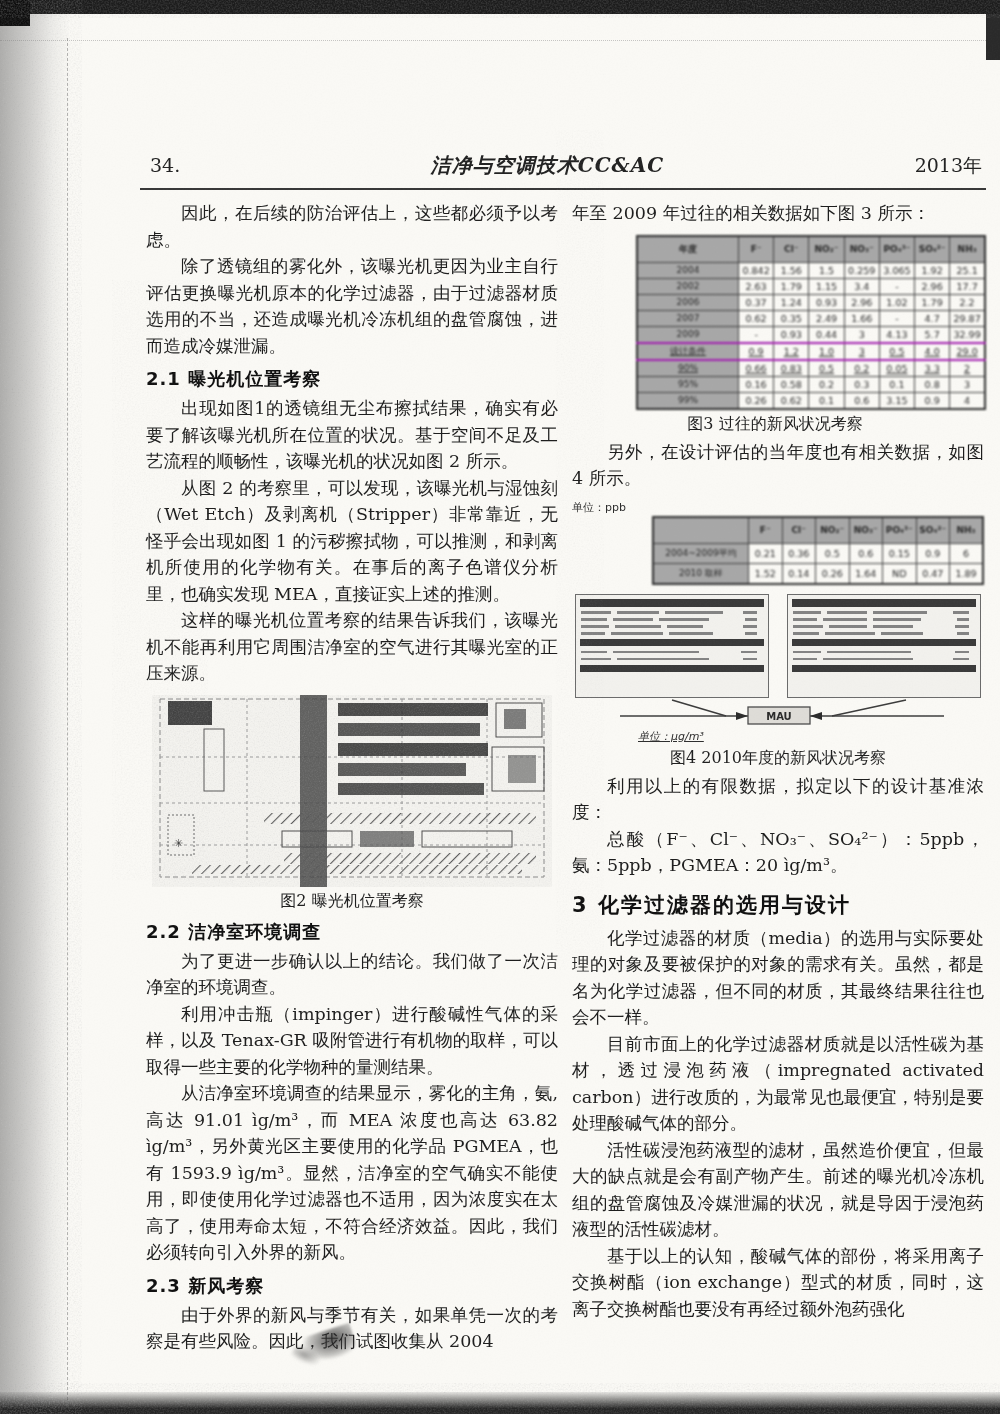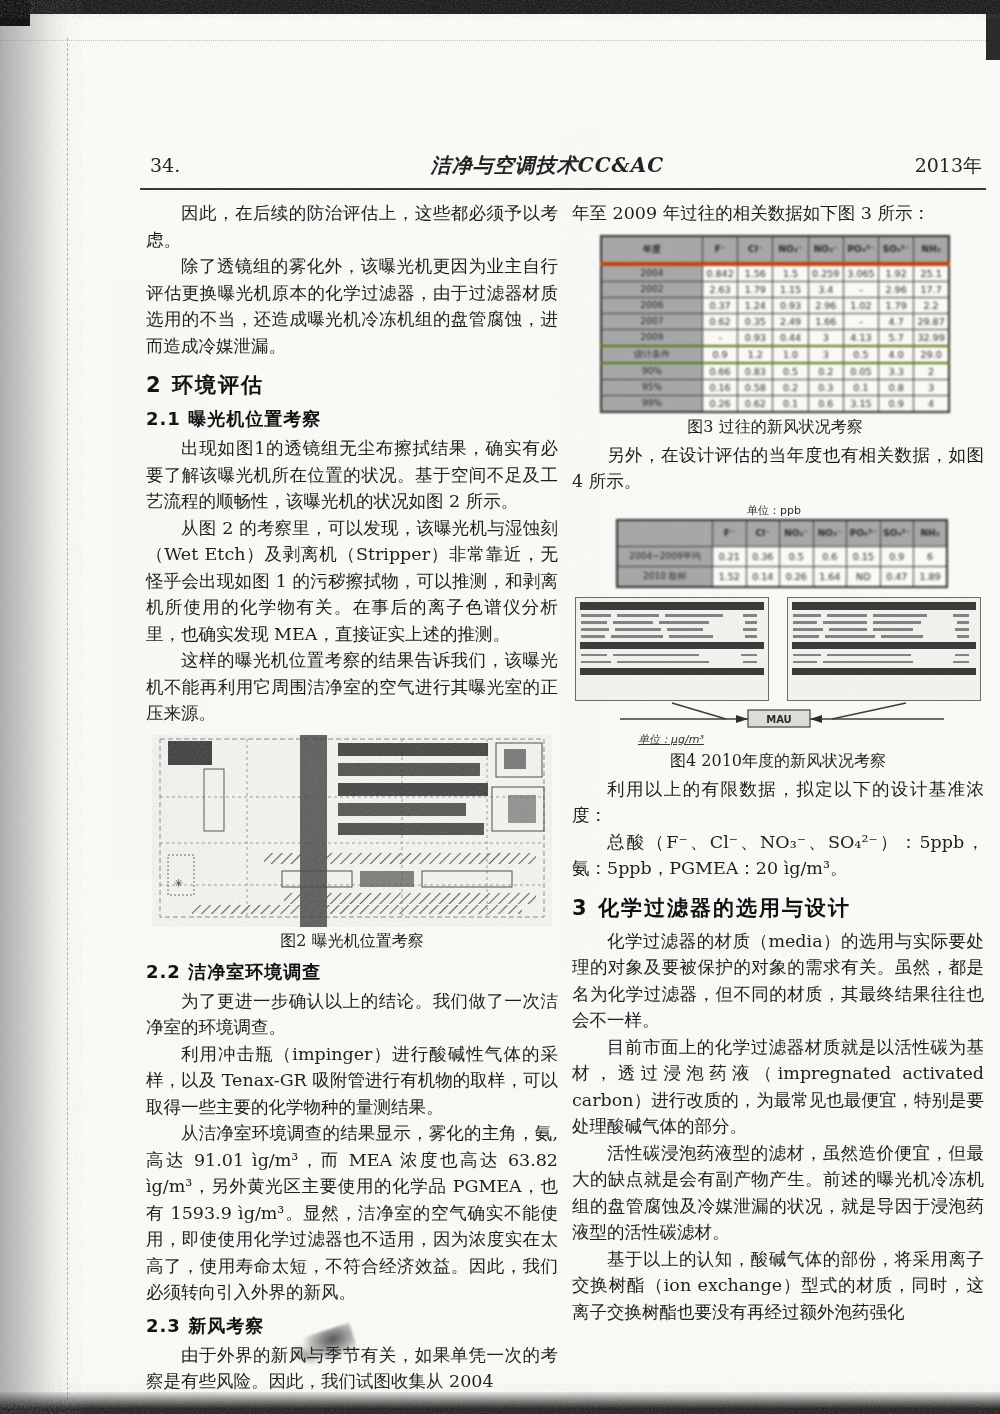--- a/index.html
+++ b/index.html
@@ -37,34 +37,34 @@
   .sec-h{font-family:"DejaVu Sans",sans-serif;font-weight:bold;color:#101010;filter:blur(.3px);margin:0;}
   .h-major{font-size:21px;letter-spacing:2px;margin:12px 0 6px;}
   .h-minor{font-size:18px;letter-spacing:1px;margin:8px 0 4px;}
   
   .figure{margin:8px 0 4px;}
   .fig-caption{text-align:center;font-size:16px;margin:4px 0 2px;color:#1f1f1f;filter:blur(.4px);}
   .fig2-img{display:block;margin:0 auto;background:#f3f2ee;}
   .fig3-wrap{margin-left:28px;width:350px;}
   .fig4-table-wrap{margin-left:44px;width:332px;}
   .fig-table{border-collapse:collapse;width:100%;table-layout:fixed;border:2px solid #2e2e2e;
-             font-family:"DejaVu Sans",sans-serif;filter:blur(.9px);}
+             font-family:"DejaVu Sans",sans-serif;filter:blur(.9px);margin-left:36px;}
   .fig-table th,.fig-table td{border:1px solid #3e3e3e;color:#272727;text-align:center;
              padding:0 1px;overflow:hidden;white-space:nowrap;}
   .fig-table th{background:#a7a7a7;font-size:9px;height:25px;font-weight:bold;}
   .fig-table td{font-size:9.5px;height:15px;}
   .fig-table td.label,.fig-table th.corner{background:#a7a7a7;}
   .fig-table td.label{font-size:9px;}
   .fig3 th.corner,.fig3 td.label{width:98px;}
-  .fig3 tr:nth-child(2) td{border-top:4px solid #c2410c;}
-  .fig3 tr:nth-child(7) td,.fig3 tr:nth-child(8) td{border-top:2px solid #4d7c0f;}
+  .fig3 tr:nth-child(2) td{border-top:1px solid #c2410c;}
+  .fig3 tr:nth-child(7) td,.fig3 tr:nth-child(8) td{border-top:2px solid #a21caf;text-decoration:underline;}
   .fig4 th.corner,.fig4 td.label{width:92px;}
   .fig4 td{height:19px;}
   .unit-label{font-size:11px;color:#2e2e2e;filter:blur(.45px);font-family:"DejaVu Sans",sans-serif;}
-  .unit-top{text-align:center;margin:2px 8px 1px 0;}
+  .unit-top{text-align:left;margin:2px 8px 1px 0;}
   .unit-bottom{margin:1px 0 0 66px;text-decoration:underline;font-style:italic;}
   
   .report-row{display:flex;justify-content:space-between;margin-top:9px;padding:0 3px;}
   .report-box{width:194px;height:104px;border:1px solid #6b6b6b;background:#f2f1ed;
               padding:3px 4px;box-sizing:border-box;filter:blur(.55px);}
   .rb-bar{height:8px;background:#3a3a3a;margin:1px 0 3px;}
   .rb-line{display:flex;align-items:center;margin:4.5px 1px;}
   .rb-line i{display:block;height:2.5px;background:#838383;margin-right:6px;}
   .mau-svg{display:block;margin:0 auto;}
 </style>
@@ -86,21 +86,20 @@
     <span class="journal-title">洁净与空调技术CC&amp;AC</span>
     <span class="pub-year">2013年</span>
   </div>
   <div class="header-rule"></div>
 
   <div class="content">
 
     <div class="col">
       <p class="body">因此，在后续的防治评估上，这些都必须予以考虑。</p>
       <p class="body">除了透镜组的雾化外，该曝光机更因为业主自行评估更换曝光机原本的化学过滤器，由于过滤器材质选用的不当，还造成曝光机冷冻机组的盘管腐蚀，进而造成冷媒泄漏。</p>
-      <h2 class="sec-h h-major">2  环境评估</h2>
       <h3 class="sec-h h-minor">2.1 曝光机位置考察</h3>
       <p class="body">出现如图1的透镜组无尘布擦拭结果，确实有必要了解该曝光机所在位置的状况。基于空间不足及工艺流程的顺畅性，该曝光机的状况如图 2 所示。</p>
       <p class="body">从图 2 的考察里，可以发现，该曝光机与湿蚀刻（Wet Etch）及剥离机（Stripper）非常靠近，无怪乎会出现如图 1 的污秽擦拭物，可以推测，和剥离机所使用的化学物有关。在事后的离子色谱仪分析里，也确实发现 MEA，直接证实上述的推测。</p>
       <p class="body">这样的曝光机位置考察的结果告诉我们，该曝光机不能再利用它周围洁净室的空气进行其曝光室的正压来源。</p>
 
       <div class="figure">
         <svg class="fig2-img" width="400" height="192" viewBox="0 0 400 192">
           <defs>
             <pattern id="hz" width="7" height="7" patternTransform="rotate(45)" patternUnits="userSpaceOnUse">
               <line x1="0" y1="0" x2="0" y2="7" stroke="#5a5a5a" stroke-width="2.2"></line>

